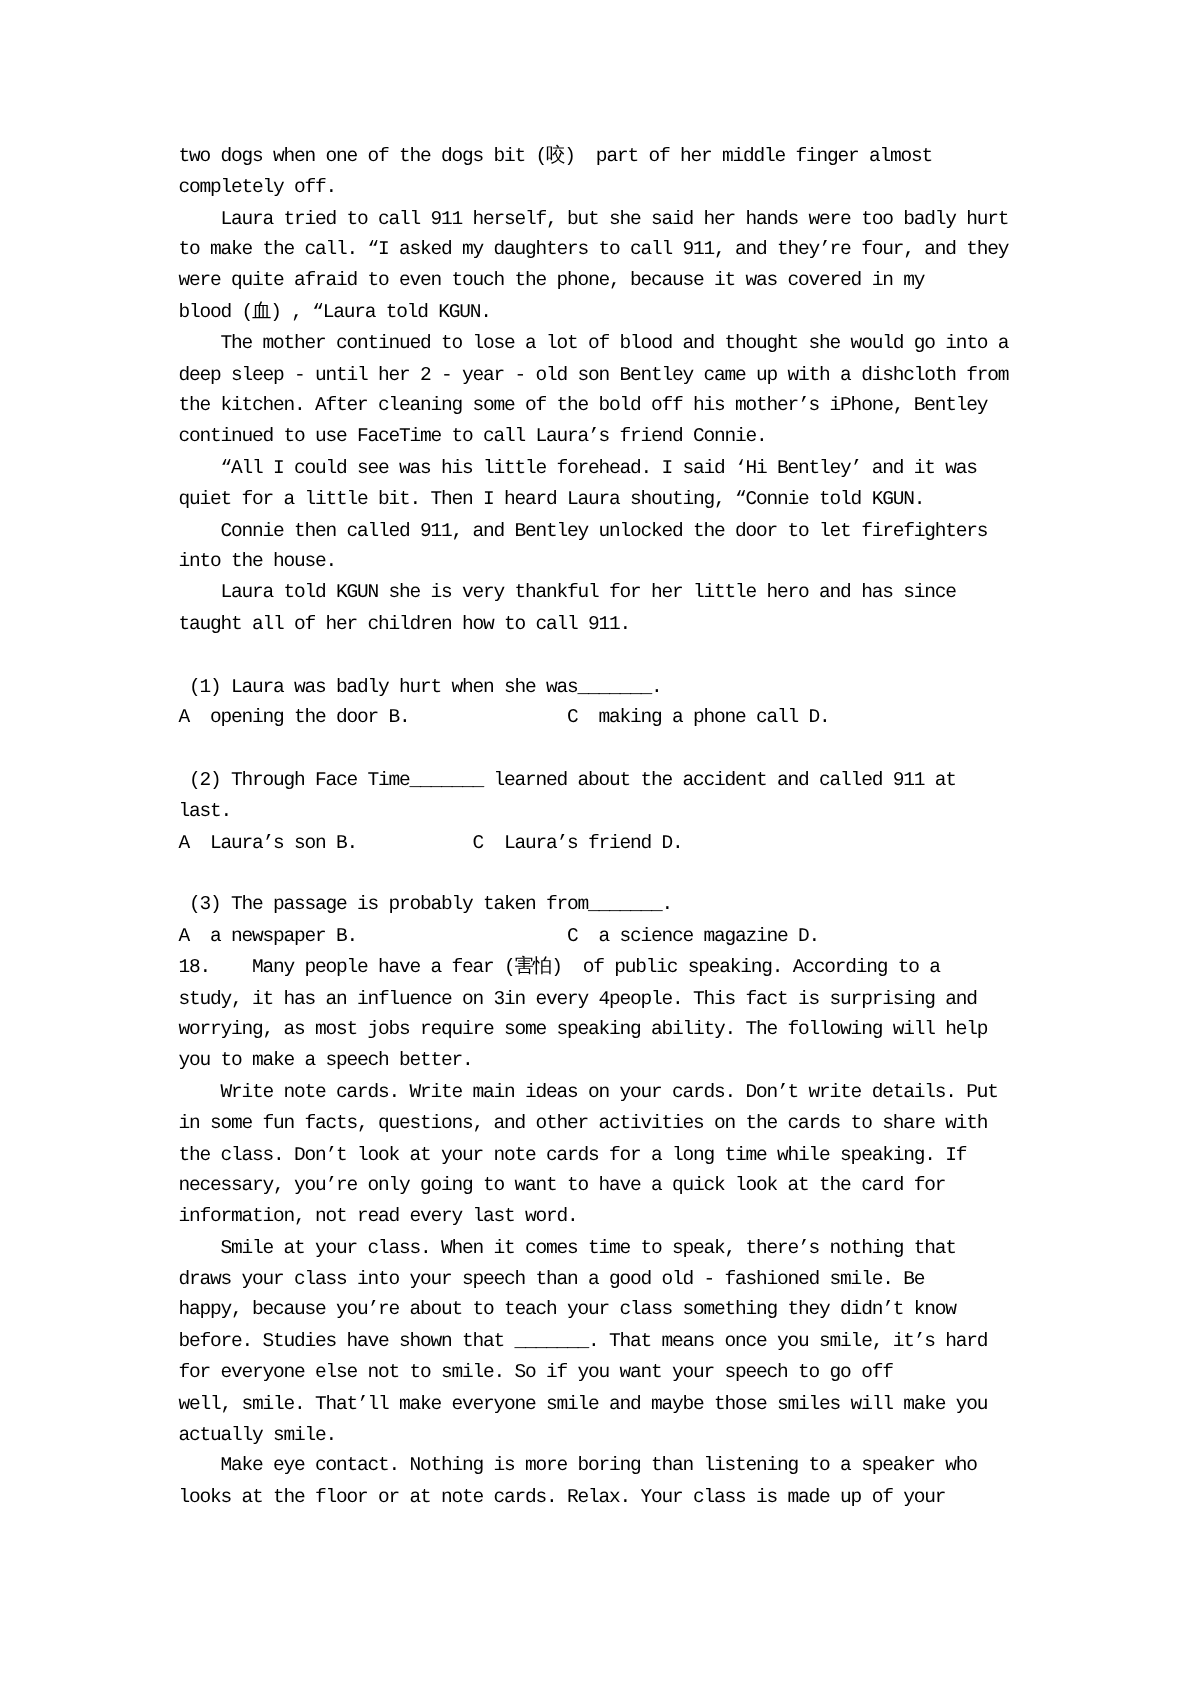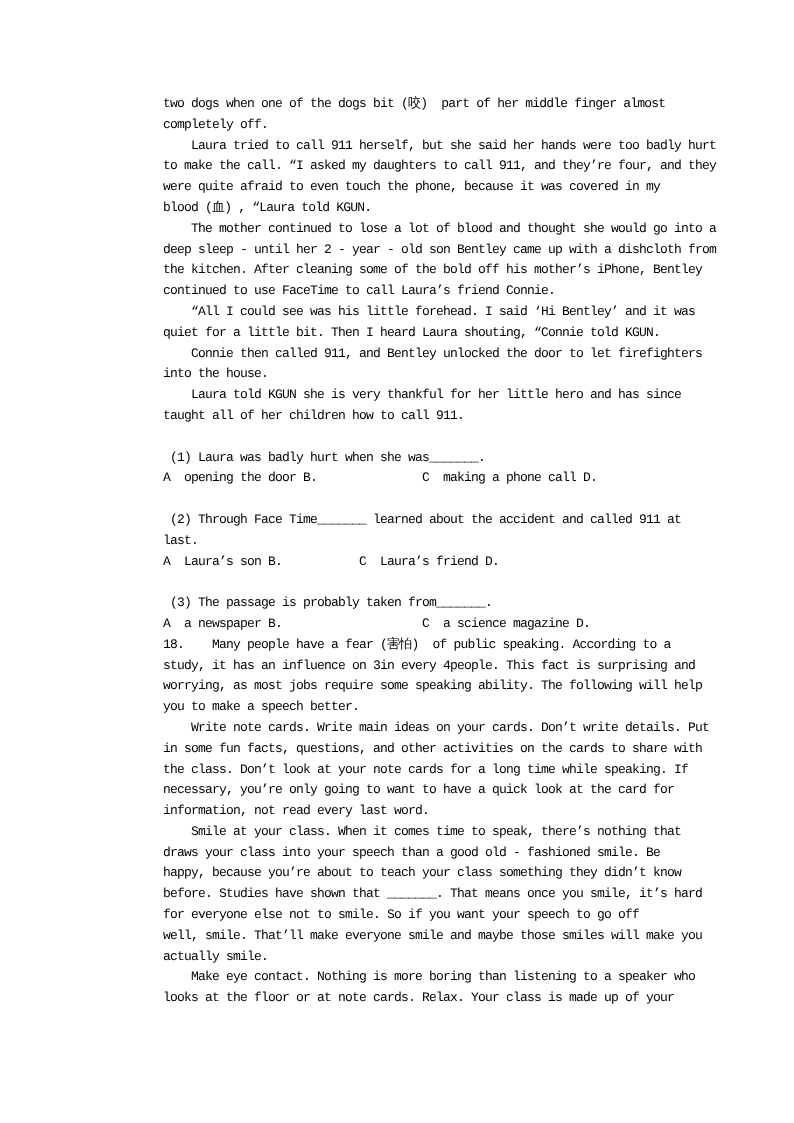--- a/index.html
+++ b/index.html
@@ -19,21 +19,20 @@
     left: 119px;
     top: 94px;
     width: 580px;
     color: #000000;
     font-family: "Liberation Mono", "DejaVu Sans Mono", monospace;
     font-size: 13px;
     line-height: 20.8px;
     letter-spacing: -0.8px;
     white-space: pre;
     text-rendering: geometricPrecision;
-    margin-left: 44px;
   }
   .line {
     height: 20.8px;
     overflow: visible;
   }
 </style>
 </head>
 <body>
 
 <div class="page">

